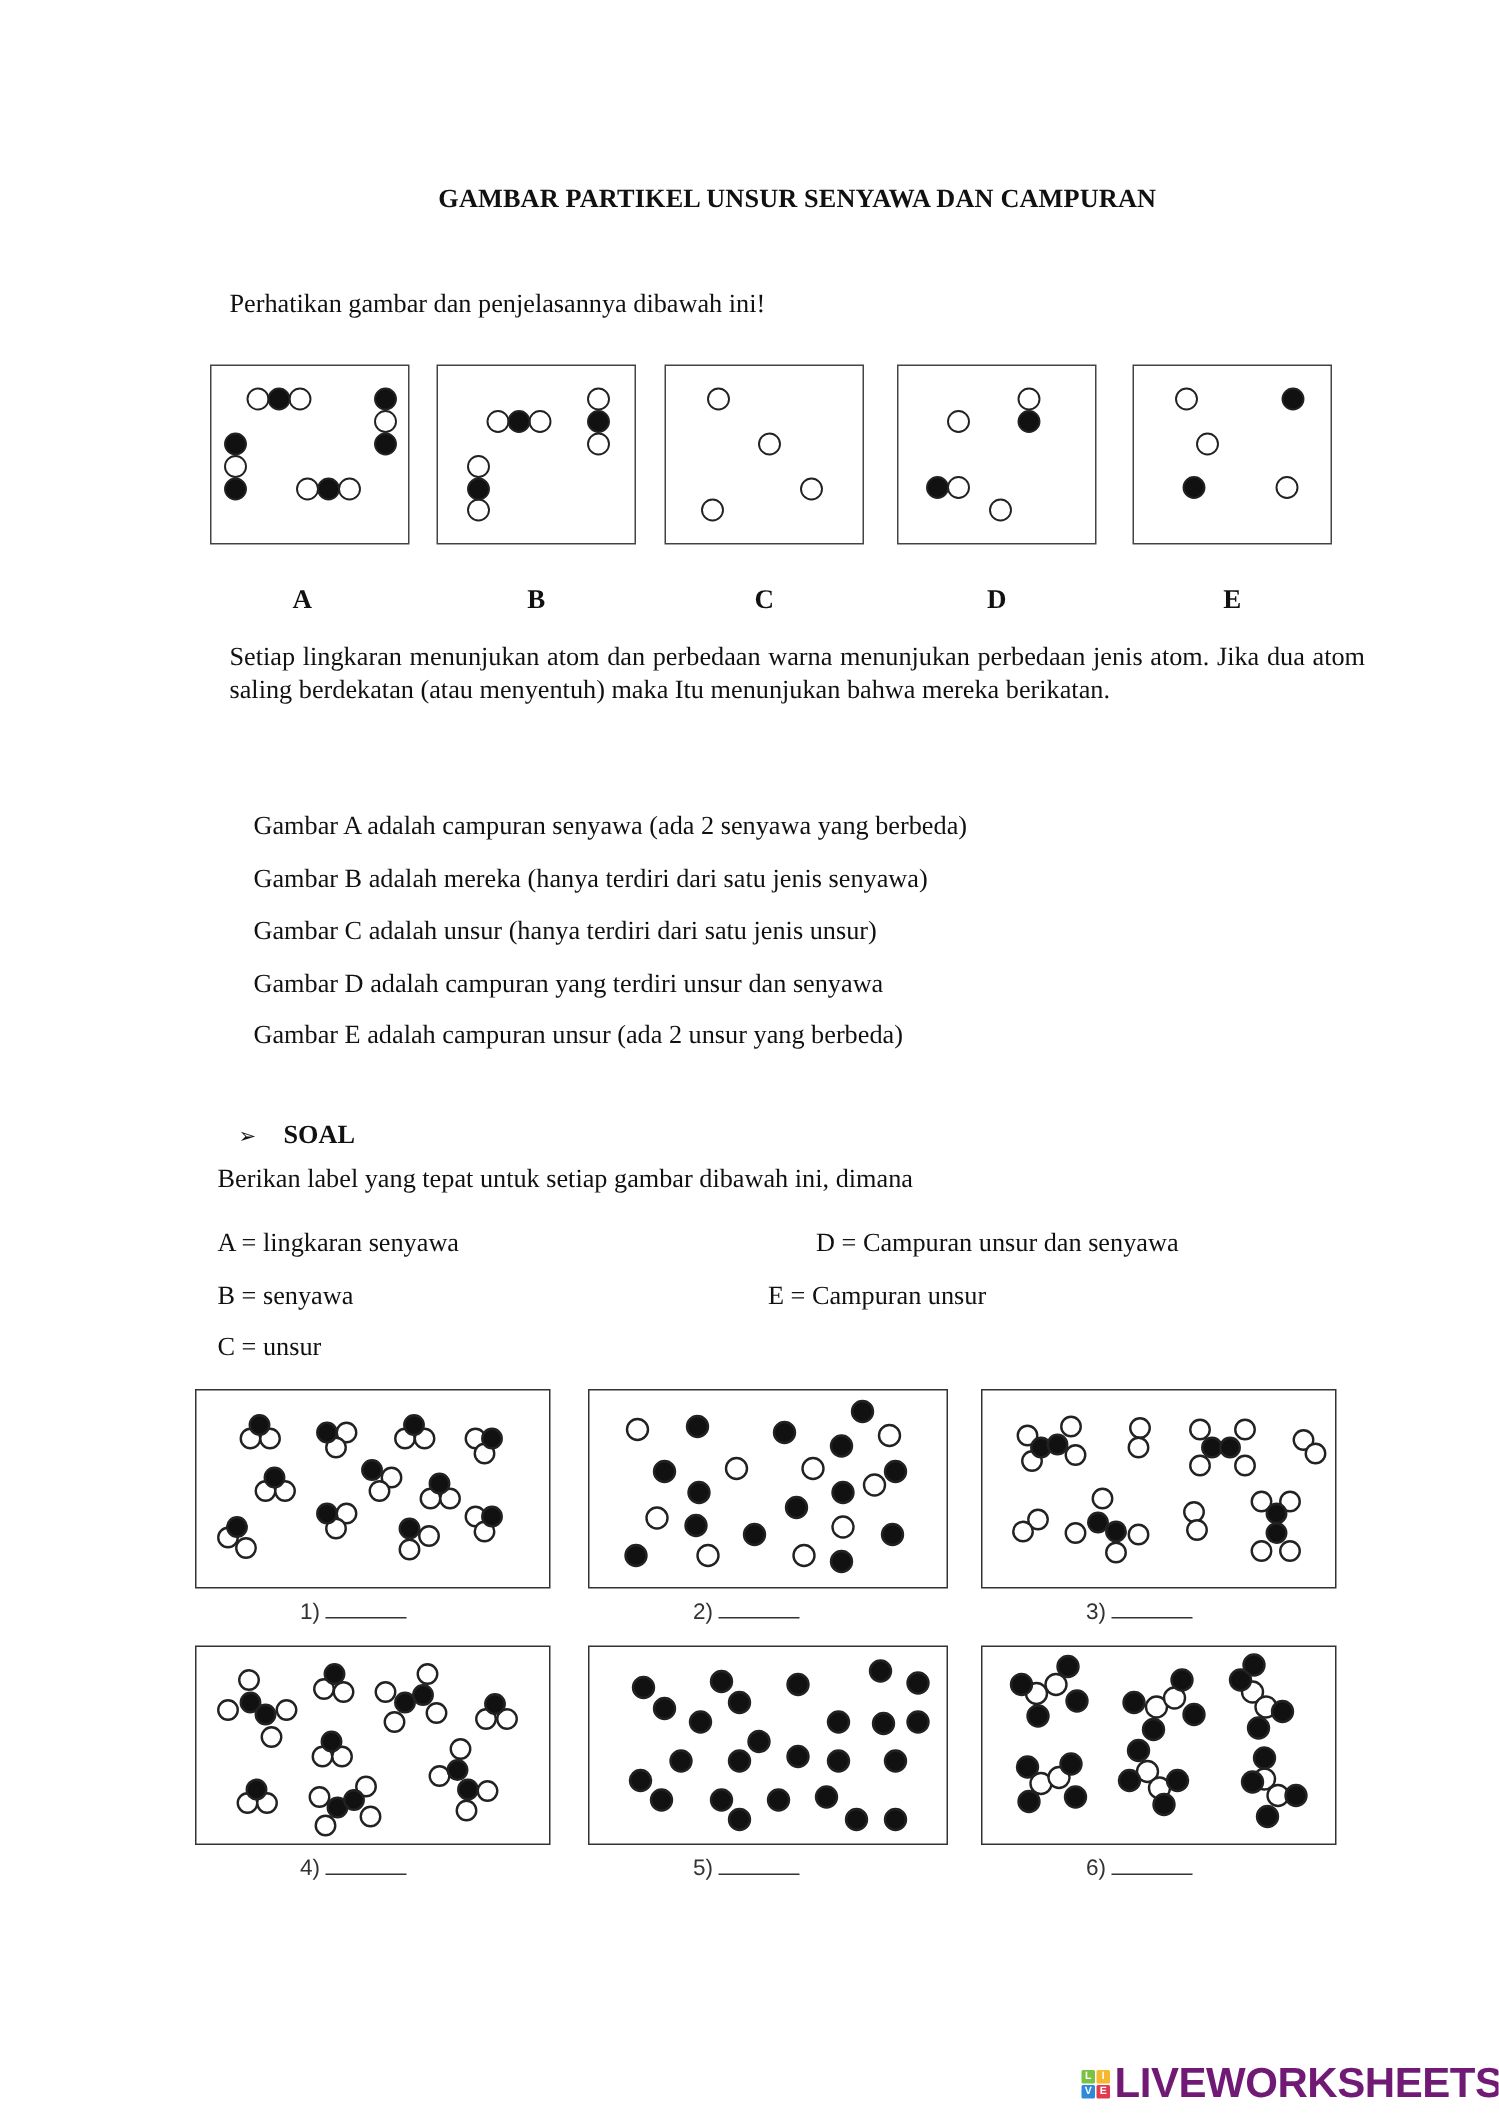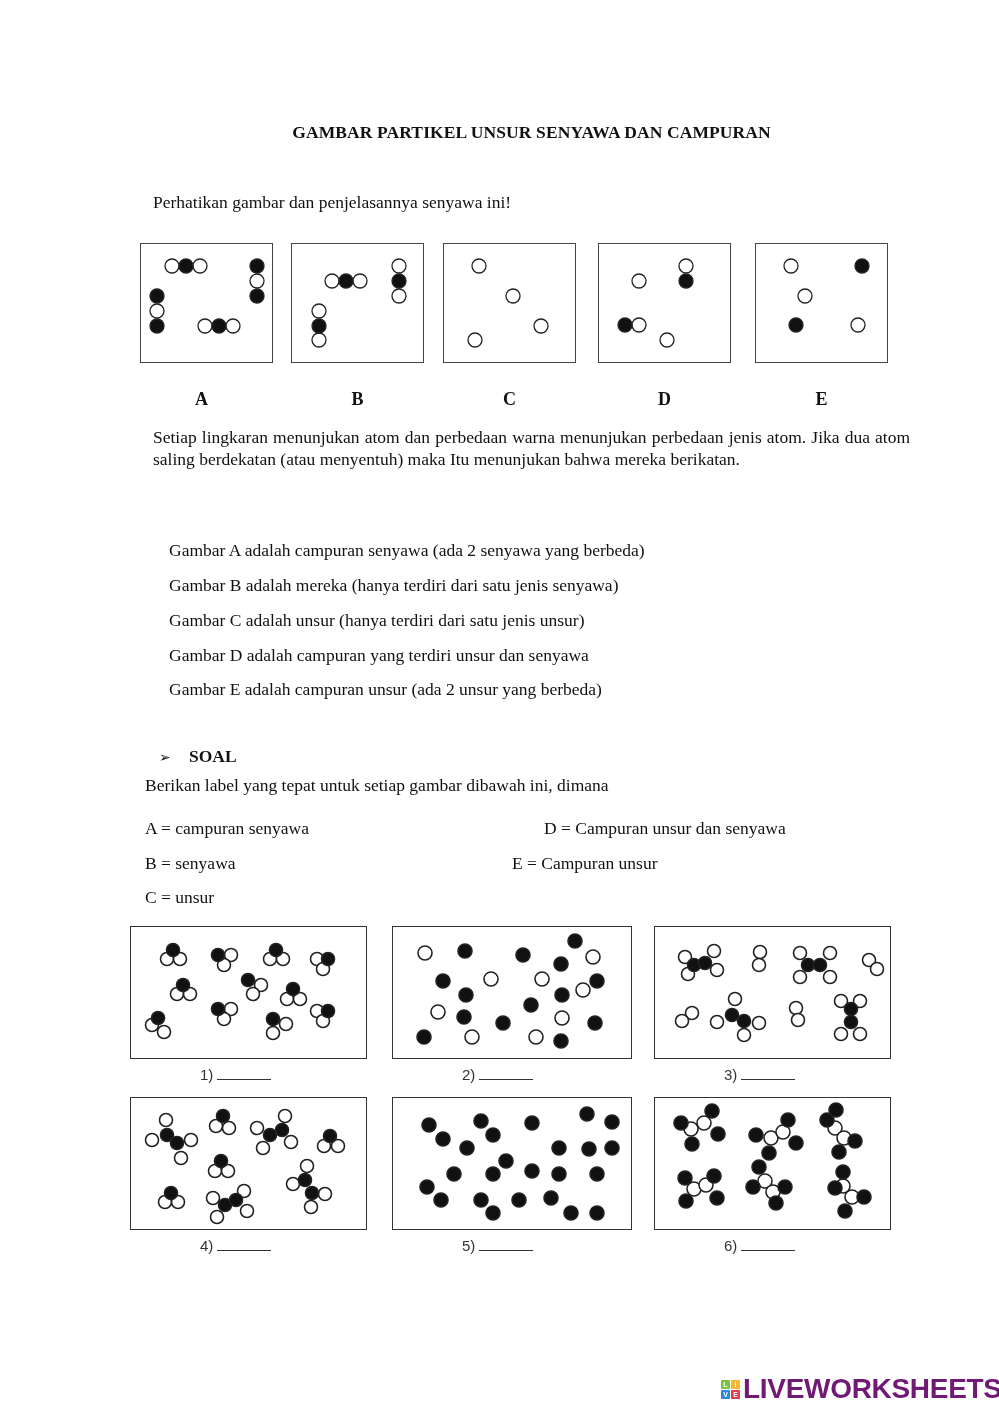--- a/index.html
+++ b/index.html
@@ -22,21 +22,21 @@
   .blank { display: inline-block; width: 54px; border-bottom: 1.5px solid #333; margin-left: 4px; height: 12px; vertical-align: baseline; }
   .logo { left: 689px; top: 1373px; display: flex; align-items: center; }
   .logo-tiles { display: grid; grid-template-columns: 9px 9px; grid-template-rows: 9px 9px; gap: 1px; margin-right: 3px; }
   .tile { font-family: "Liberation Sans", sans-serif; font-size: 7px; font-weight: bold; color: #fff; display: flex; align-items: center; justify-content: center; border-radius: 1px; }
   .logo-text { font-family: "Liberation Sans", "DejaVu Sans", sans-serif; font-weight: bold; font-size: 28px; color: #1d3f7a; letter-spacing: -0.3px; }
 </style>
 </head>
 <body>
 
 <div class="abs title">GAMBAR PARTIKEL UNSUR SENYAWA DAN CAMPURAN</div>
-<div class="abs intro">Perhatikan gambar dan penjelasannya senyawa ini!</div>
+<div class="abs intro">Perhatikan gambar dan penjelasannya dibawah ini!</div>
 
 <div id="examples">
     <div class="fig-box" style="left: 140px; top: 243px; width: 133px; height: 120px;">
       <svg width="133" height="120">
         <circle cx="31" cy="22" r="7" fill="#ffffff" stroke="#222222" stroke-width="1.3"></circle>
         <circle cx="59" cy="22" r="7" fill="#ffffff" stroke="#222222" stroke-width="1.3"></circle>
         <circle cx="116" cy="37" r="7" fill="#ffffff" stroke="#222222" stroke-width="1.3"></circle>
         <circle cx="16" cy="67" r="7" fill="#ffffff" stroke="#222222" stroke-width="1.3"></circle>
         <circle cx="64" cy="82" r="7" fill="#ffffff" stroke="#222222" stroke-width="1.3"></circle>
         <circle cx="92" cy="82" r="7" fill="#ffffff" stroke="#222222" stroke-width="1.3"></circle>
@@ -99,21 +99,21 @@
 <div class="line" style="top:540px;">Gambar A adalah campuran senyawa (ada 2 senyawa yang berbeda)</div>
 <div class="line" style="top:575px;">Gambar B adalah mereka (hanya terdiri dari satu jenis senyawa)</div>
 <div class="line" style="top:610px;">Gambar C adalah unsur (hanya terdiri dari satu jenis unsur)</div>
 <div class="line" style="top:645px;">Gambar D adalah campuran yang terdiri unsur dan senyawa</div>
 <div class="line" style="top:679px;">Gambar E adalah campuran unsur (ada 2 unsur yang berbeda)</div>
 
 <div class="abs soal-head">
   <span class="arrow">➢</span><span>SOAL</span>
 </div>
 <div class="key" style="left:145px; top:775px;">Berikan label yang tepat untuk setiap gambar dibawah ini, dimana</div>
-<div class="key" style="left:145px; top:818px;">A = campuran senyawa</div>
+<div class="key" style="left:145px; top:818px;">A = lingkaran senyawa</div>
 <div class="key" style="left:145px; top:853px;text-align:right;">B = senyawa</div>
 <div class="key" style="left:145px; top:887px;">C = unsur</div>
 <div class="key" style="left:544px; top:818px;">D = Campuran unsur dan senyawa</div>
 <div class="key" style="left:512px; top:853px;">E = Campuran unsur</div>
 
 <div id="questions">
     <div class="q-box" style="left: 130px; top: 926px; width: 237px; height: 133px;">
       <svg width="237" height="133">
         <circle cx="36" cy="32" r="6.5" fill="#ffffff" stroke="#222222" stroke-width="1.6"></circle>
         <circle cx="49" cy="32" r="6.5" fill="#ffffff" stroke="#222222" stroke-width="1.6"></circle>

